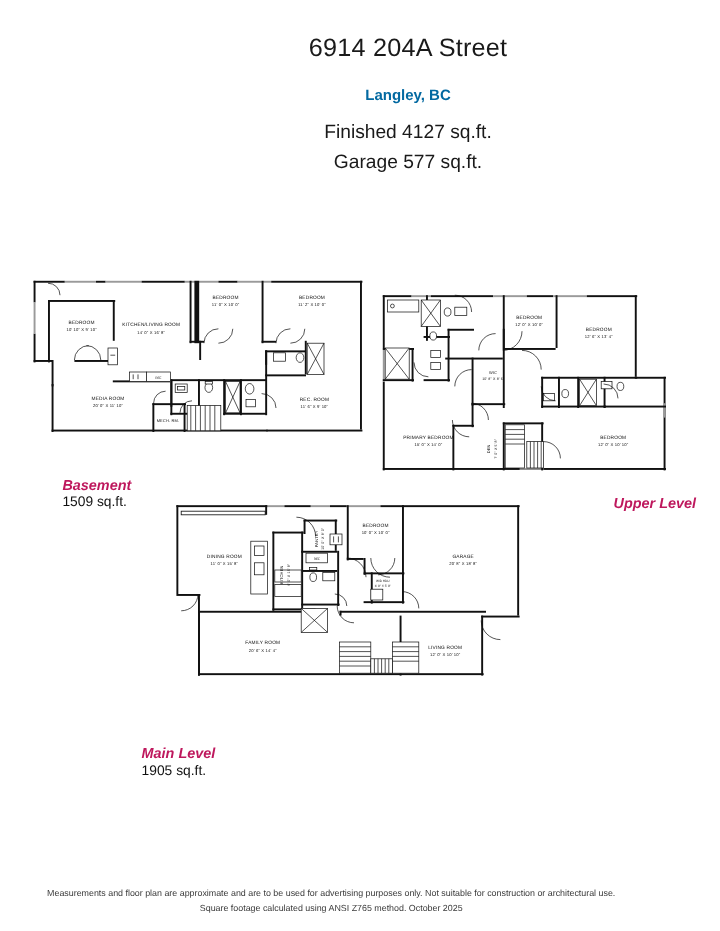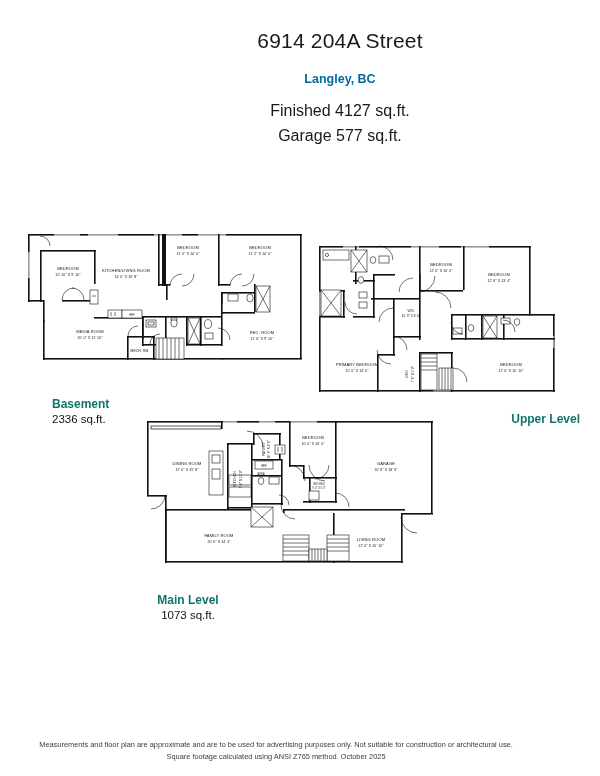--- a/index.html
+++ b/index.html
@@ -53,32 +53,33 @@
 
   #plan-basement { left: 22px; top: 232px; }
   #plan-upper    { left: 315px; top: 240px; }
   #plan-main     { left: 143px; top: 417px; }
 
   
   .level-caption { position: absolute; line-height: 1.35; }
   .level-caption .lvl-name {
     font-size: 12px;
     font-weight: bold;
-    color: #0f766e;
+    color: #be185d;
     display: block;
+    font-style: italic;
   }
   .level-caption .lvl-area {
     font-size: 11.5px;
     font-weight: normal;
     color: #111;
     display: block;
   }
   #cap-basement { left: 52px;  top: 396px; text-align: left; }
   #cap-upper    { left: 430px; top: 411px; width: 150px; text-align: right; }
-  #cap-main     { left: 118px; top: 592px; width: 140px; text-align: center; }
+  #cap-main     { left: 118px; top: 620px; width: 140px; }
 
   
   #footer {
     position: absolute;
     left: 0;
     top: 739px;
     width: 552px;
     text-align: center;
     font-size: 7.4px;
     color: #3a3a3a;
@@ -527,28 +528,28 @@
     <text class="rm-dim rm-dim-sm" x="127" y="32" transform="rotate(-90 127 32)">10' 0" X 8' 0"</text>
 
     <text class="tiny-label" x="176" y="68">W/D HDU</text>
     <text class="tiny-label" x="176" y="72">6' 0" X 5' 0"</text>
   </g>
 </svg>
 </div>
 
 <div class="level-caption" id="cap-basement">
   <span class="lvl-name">Basement</span>
-  <span class="lvl-area">2336 sq.ft.</span>
+  <span class="lvl-area">1509 sq.ft.</span>
 </div>
 
 <div class="level-caption" id="cap-upper">
   <span class="lvl-name">Upper Level</span>
 </div>
 
 <div class="level-caption" id="cap-main">
   <span class="lvl-name">Main Level</span>
-  <span class="lvl-area">1073 sq.ft.</span>
+  <span class="lvl-area">1905 sq.ft.</span>
 </div>
 
 <div id="footer">
   <div>Measurements and floor plan are approximate and are to be used for advertising purposes only. Not suitable for construction or architectural use.</div>
   <div>Square footage calculated using ANSI Z765 method. October 2025</div>
 </div>
 
 </body></html>

